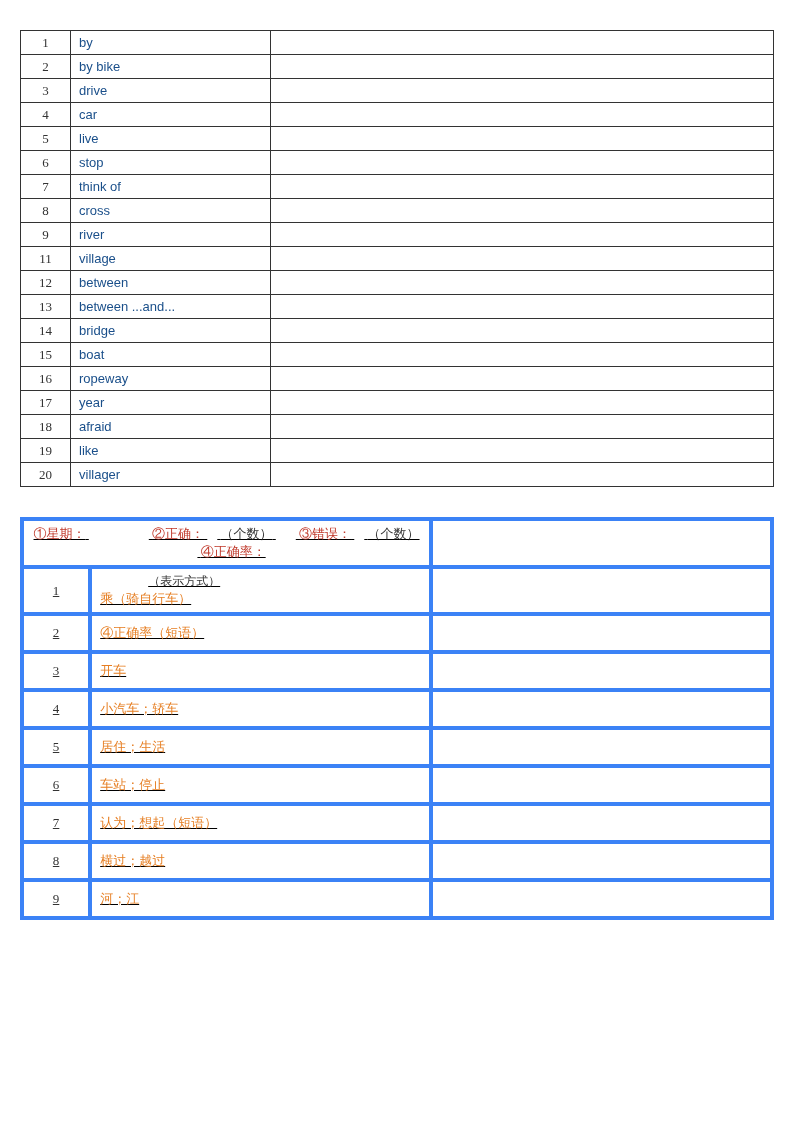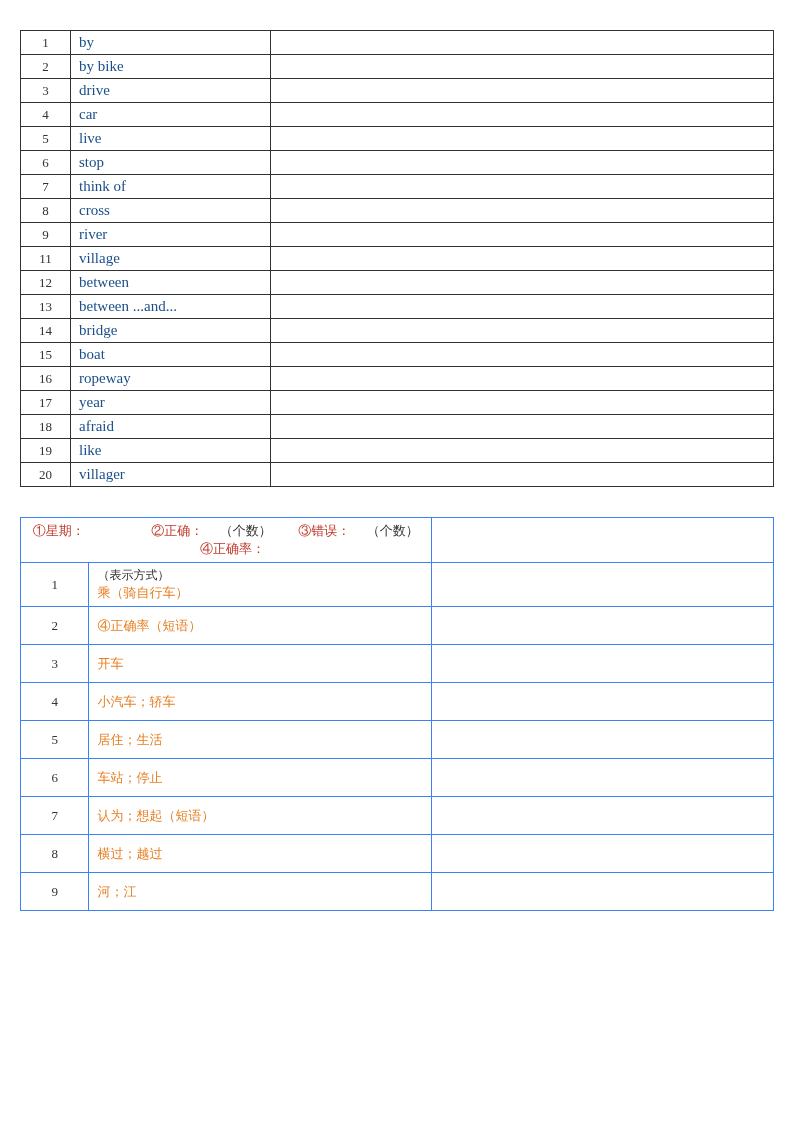--- a/index.html
+++ b/index.html
@@ -27,37 +27,38 @@
       padding: 3px 8px;
       height: 24px;
     }
     .vocab-table td:first-child {
       width: 50px;
       text-align: center;
     }
     .vocab-table td:nth-child(2) {
       width: 200px;
       color: #1a4f8a;
-      font-family: Liberation Serif, serif;
-      font-size: 15px;
+      font-family: Liberation Sans, sans-serif;
+      font-size: 13px;
     }
     .vocab-table td:nth-child(3) {
       color: #c0392b;
     }
 
     
     .review-table {
       width: 100%;
       border-collapse: collapse;
     }
     .review-table td {
-      border: 1px solid #3b82f6;
+      border: 4px solid #3b82f6;
       padding: 4px 8px;
       height: 38px;
       vertical-align: middle;
+      text-decoration: underline;
     }
     .review-header-row td {
       height: 30px;
       font-size: 13px;
     }
     .review-table td:first-child {
       width: 40px;
       text-align: center;
     }
     .review-table td:nth-child(2) {
@@ -87,20 +88,21 @@
       font-size: 13px;
     }
     .row-num {
       color: #333;
       font-size: 13px;
     }
 
     .small-note {
       color: #333;
       font-size: 12px;
+      margin-left: 48px;
     }
   </style>
 </head>
 <body>
 
 <table class="vocab-table">
   <tbody id="vocab-tbody">
       <tr>
       <td class="row-num">1</td>
       <td class="en-word">by</td>

